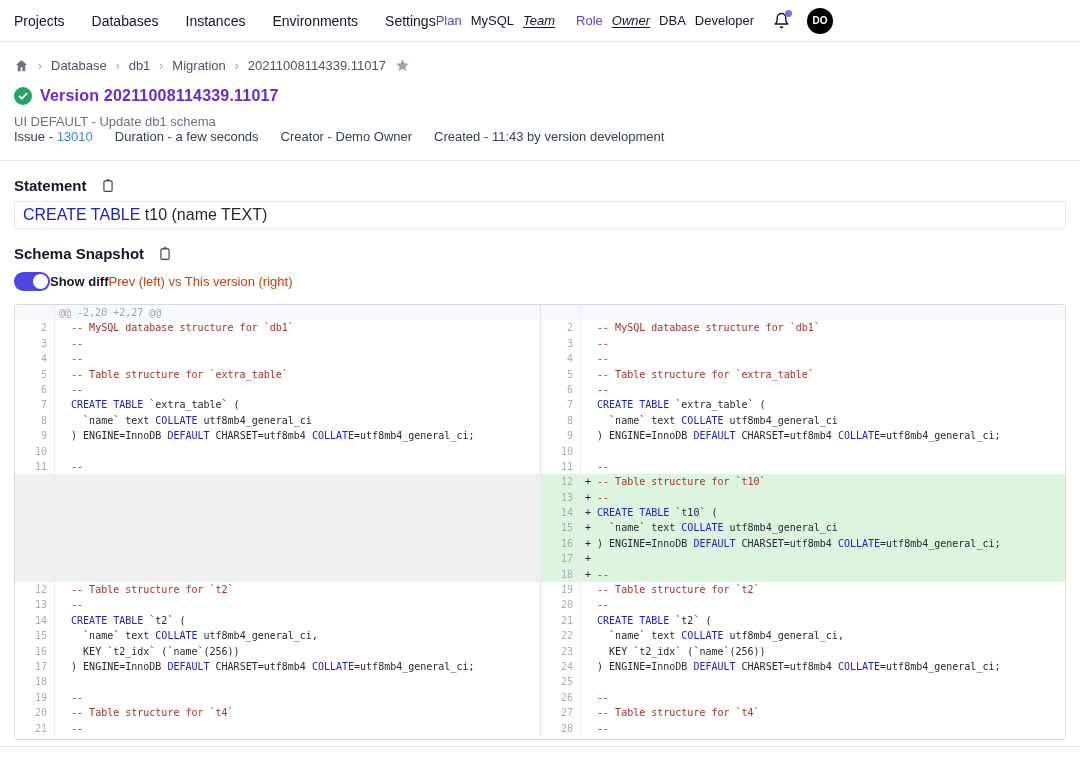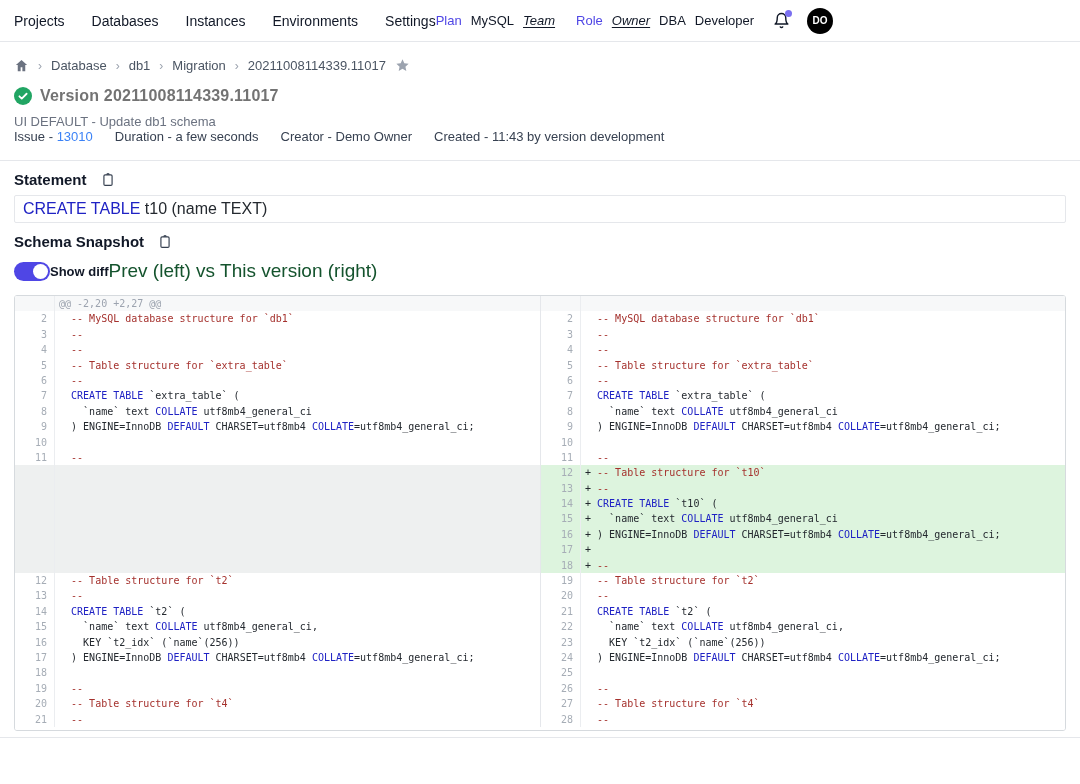--- a/index.html
+++ b/index.html
@@ -23,40 +23,40 @@
   .content { padding:0 14px; }
 
   
   .breadcrumb { margin-top:16px; display:flex; align-items:center; gap:9px; font-size:13px; color:#4b5563; }
   .bc-sep { color:#9ca3af; font-size:12px; }
   .bc-item { cursor:pointer; }
   .bc-icon { display:flex; }
 
   
   .title-row { margin-top:14px; display:flex; align-items:center; gap:8px; }
-  .page-title { font-size:16px; font-weight:700; color:#737373; letter-spacing:.2px; }
+  .page-title { font-size:16px; font-weight:700; color:#6d28d9; letter-spacing:.2px; }
   .subtitle { margin-top:9px; font-size:13px; color:#6b7280; }
   .meta-row { margin-top:0; display:flex; align-items:center; gap:22px; font-size:13px; color:#374151; }
   .issue-link { color:#3b82f6; cursor:pointer; }
 
   .divider { margin:16px -14px 0; border-top:1px solid #e5e7eb; }
 
   
-  .section-heading { margin-top:10px; display:flex; align-items:center; gap:14px;
+  .section-heading { margin-top:16px; display:flex; align-items:center; gap:14px;
     font-size:15px; font-weight:600; color:#111827; }
   .copy-btn { display:flex; cursor:pointer; }
 
   .statement-box { margin-top:7px; border:1px solid #e5e7eb; border-radius:2px;
     padding:4px 8px; font-size:16px; color:#111827; }
 
   .toggle-row { margin-top:10px; display:flex; align-items:center; gap:0; }
   .toggle { width:36px; height:19px; border-radius:10px; background:#4f46e5; position:relative; cursor:pointer; flex:none; }
   .toggle-knob { position:absolute; top:2px; right:2px; width:15px; height:15px; border-radius:50%; background:#fff; }
   .toggle-label { font-size:13px; font-weight:700; color:#111827; }
-  .toggle-hint { font-size:19px; color:#14532d; }
+  .toggle-hint { font-size:13px; color:#c2410c; }
 
   
   .diff-panel { margin-top:13px; border:1px solid #d6dade; border-radius:3px; overflow:hidden; }
   .panel-header { height:27px; background:#f8f9fa; border-bottom:1px solid #e3e6e9;
     display:flex; align-items:center; gap:9px; padding:0 10px; }
   .badge { font-size:10px; line-height:14px; color:#bd9013; border:1px solid #d9c26b;
     border-radius:2px; padding:0 4px; letter-spacing:.4px; font-weight:500; }
   .diff-body { display:flex; font-family:"DejaVu Sans Mono", monospace; font-size:10px; line-height:15.4px; padding-bottom:3px; background:#fff; }
   .pane { width:50%; }
   .pane.right { border-left:1px solid #e5e7eb; }

